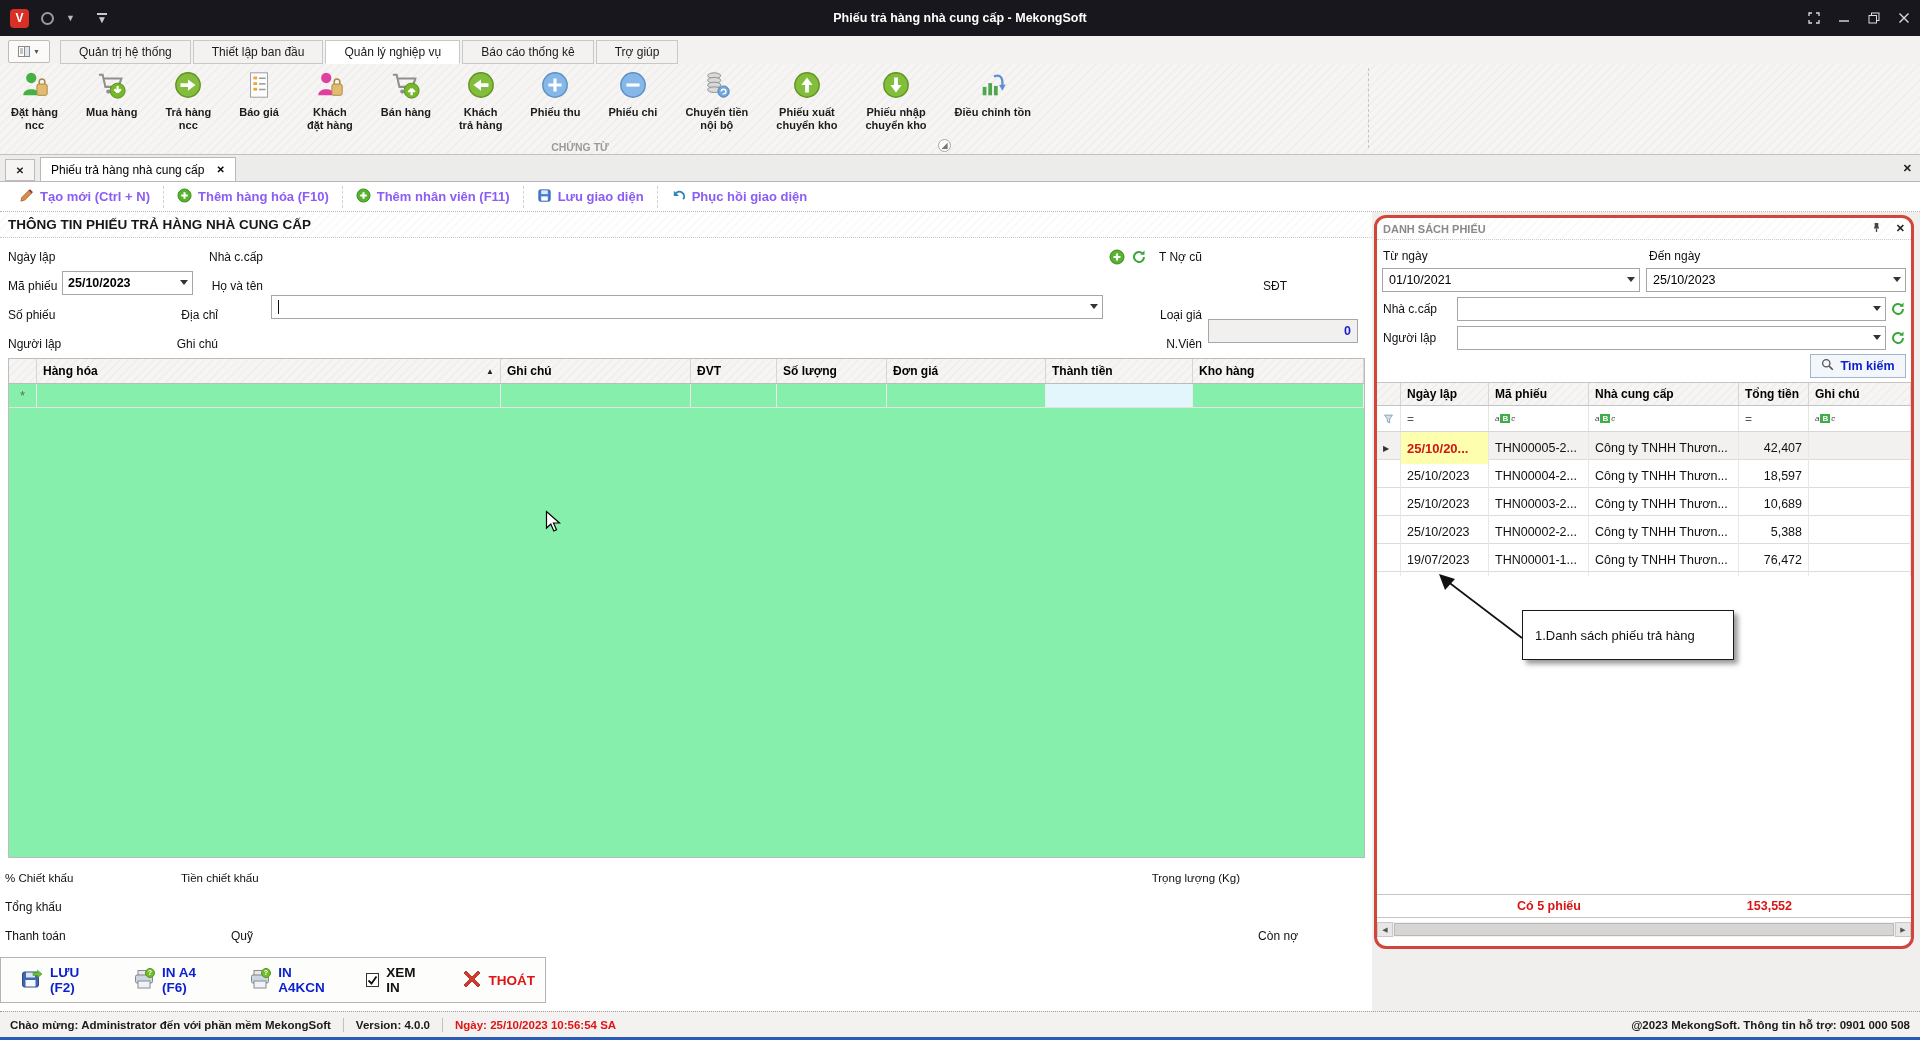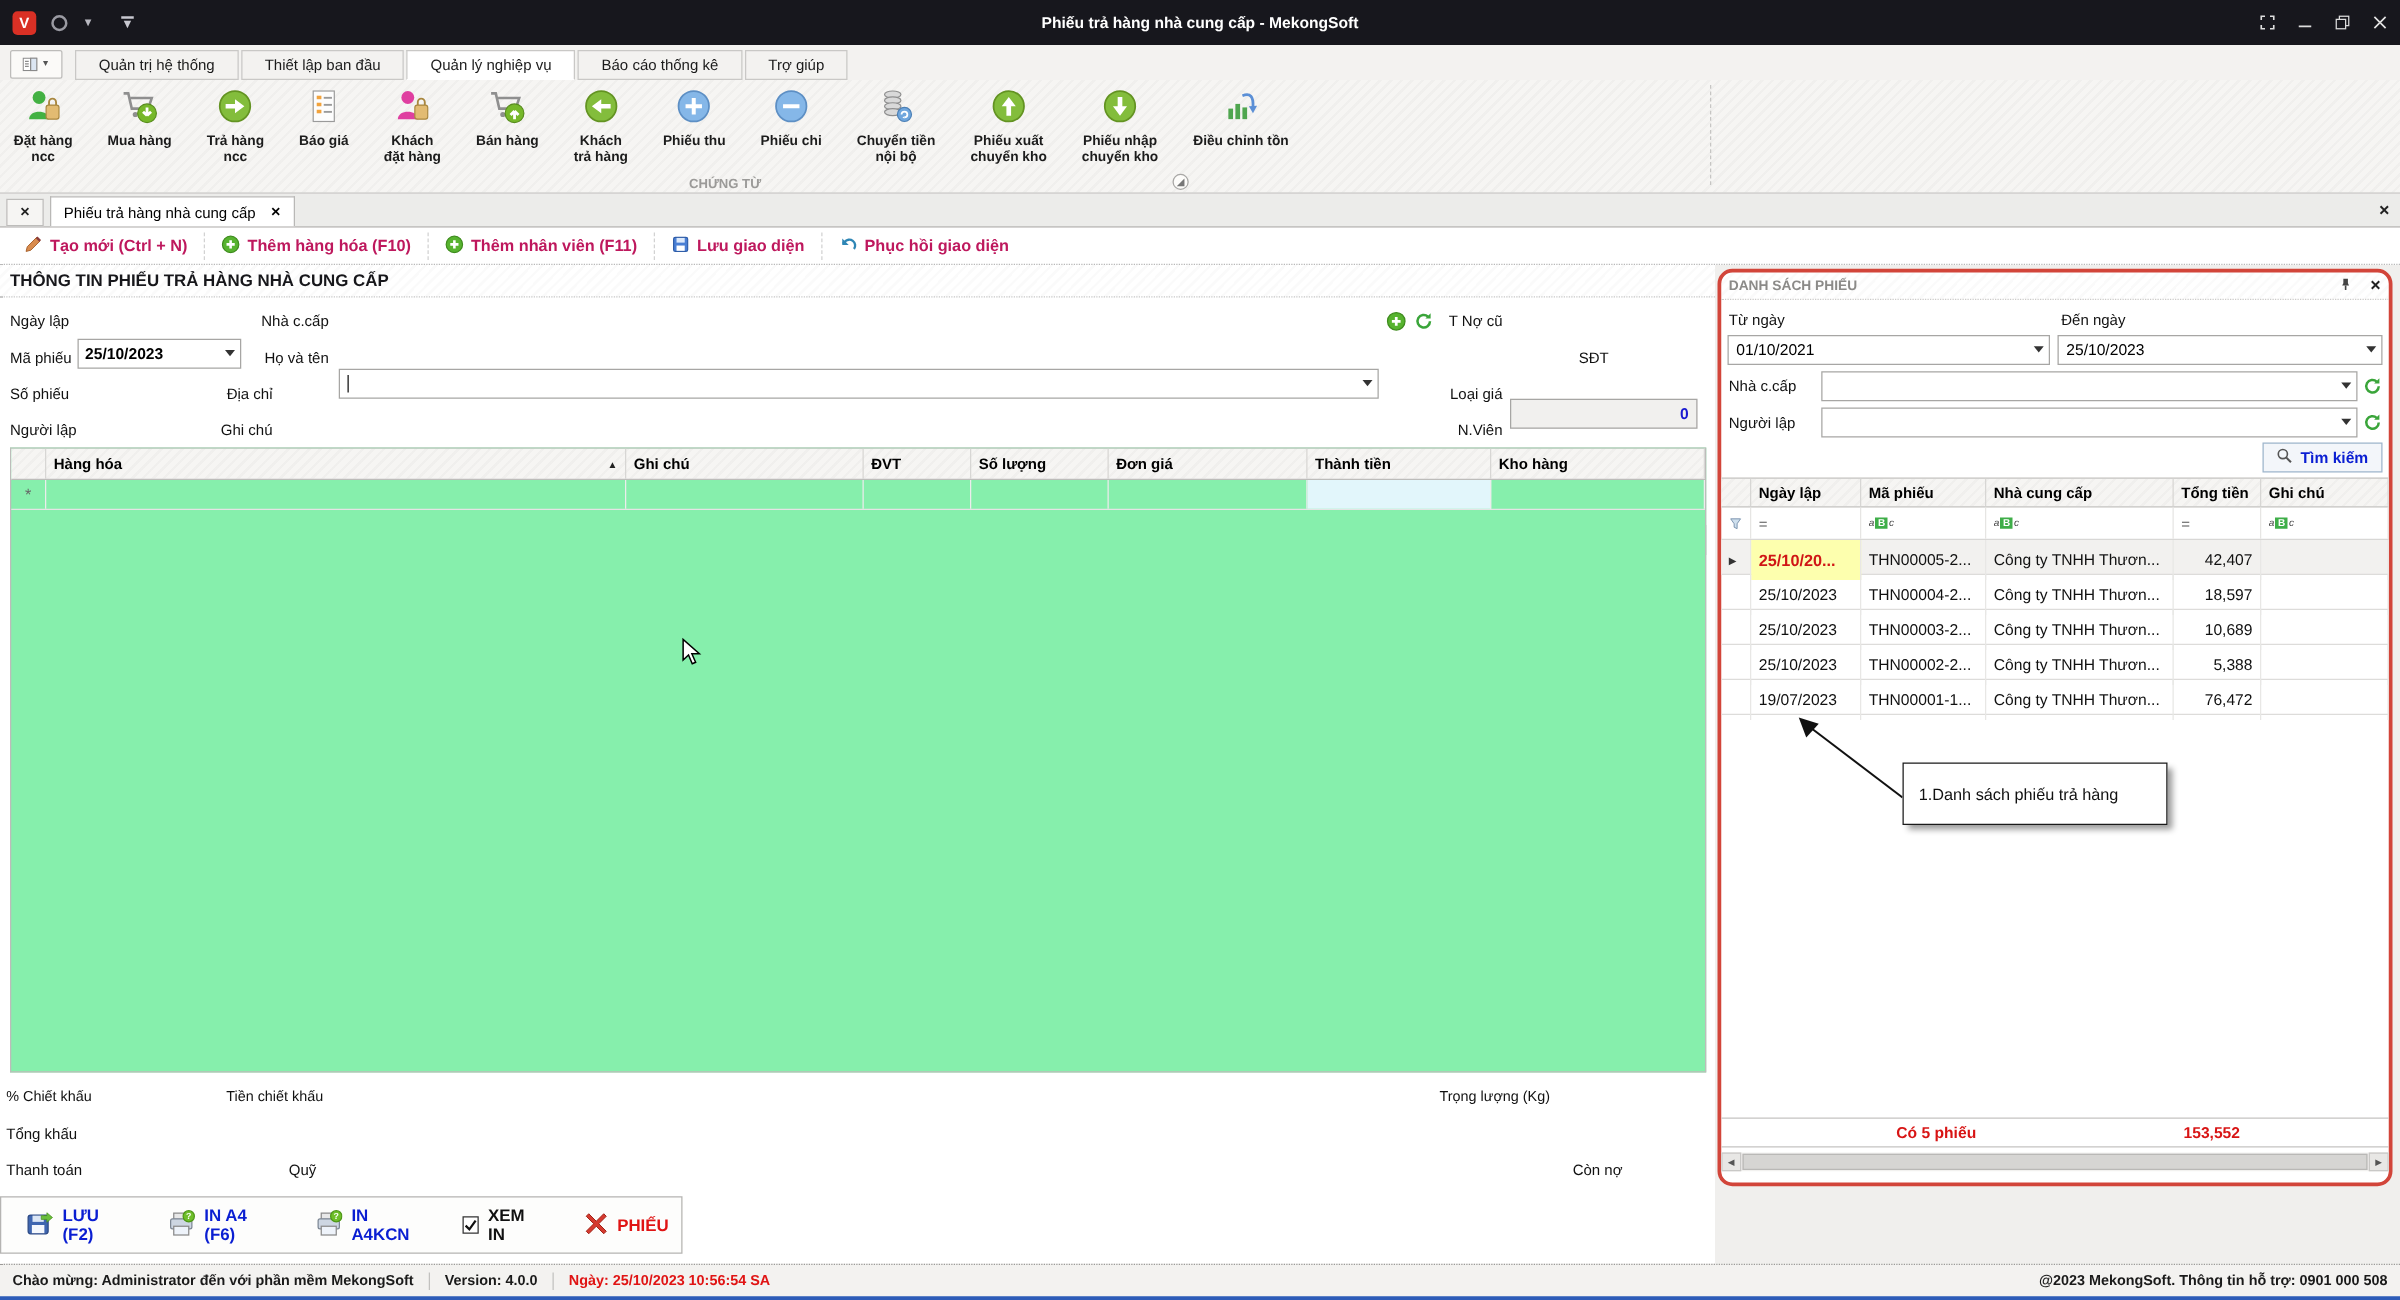--- a/index.html
+++ b/index.html
@@ -37,21 +37,21 @@
   
   .doctabs { height:27px; background:#ececea; border-bottom:1px solid #b9b8b6; display:flex; align-items:flex-end; position:relative; }
   .dt-box { height:22px; border:1px solid #bdbcba; background:#f6f5f3; display:flex; align-items:center; justify-content:center; font-weight:bold; font-size:10px; color:#222; }
   .dt-closeall { width:30px; margin-left:5px; }
   .dtab { height:24px; background:#fff; border:1px solid #b9b8b6; border-bottom:none; display:flex; align-items:center; gap:12px; padding:0 10px; font-size:12px; margin-left:5px; position:relative; z-index:2; }
   .dtab .x { font-weight:bold; font-size:10px; }
   .dt-right { position:absolute; right:8px; bottom:6px; font-weight:bold; font-size:11px; color:#222; }
 
   
   .actionbar { height:30px; background:#fff; display:flex; align-items:center; padding-left:6px; border-bottom:1px dotted #b8b8b8; }
-  .ab-item { display:flex; align-items:center; gap:6px; color:#be185d; font-weight:bold; font-size:13px; padding:0 13px; height:22px; }
+  .ab-item { display:flex; align-items:center; gap:6px; color:#8b5cf6; font-weight:bold; font-size:13px; padding:0 13px; height:22px; }
   .ab-item + .ab-item { border-left:1px dashed #d2d2d2; }
 
   
   .content { position:absolute; top:212px; left:0; right:0; height:799px; }
   .workarea { position:absolute; left:0; top:0; width:1372px; height:100%; background:#fff; }
   .section-title { height:26px; line-height:26px; padding-left:8px; font-weight:bold; font-size:13.5px; color:#17171b; border-bottom:1px dotted #c8c8c8;
                    background-image:repeating-linear-gradient(135deg, rgba(0,0,0,0.02) 0 2px, transparent 2px 6px); }
 
   .abs { position:absolute; }
   .flabel { font-size:12px; color:#111; line-height:24px; white-space:nowrap; }
@@ -515,21 +515,21 @@
               <svg width="11" height="11" viewBox="0 0 11 11">
                 <path d="M1.5 5.5l3 3 5-7" fill="none" stroke="#111" stroke-width="1.8"></path>
               </svg>
             </span>
           <span>XEM IN</span>
         </div>
         <div class="bb-item bb-red">
           <span><svg width="20" height="20" viewBox="0 0 20 20">
                 <path d="M4 2L10 8L16 2L18 4L12 10L18 16L16 18L10 12L4 18L2 16L8 10L2 4Z" fill="#d63a2f" stroke="#a02318" stroke-width="0.8"></path>
               </svg></span>
-          <span>PHIẾU</span>
+          <span>THOÁT</span>
         </div>
       </div>
     </div>
 
     <div class="sidepanel">
       <div class="sp-inner">
         <div class="sp-header">
           <span class="sp-title">DANH SÁCH PHIẾU</span>
           <span style="margin-right:14px"><svg width="11" height="11" viewBox="0 0 12 12">
                 <path d="M4 1h4v4l1 2H3l1-2z" fill="#444"></path>

